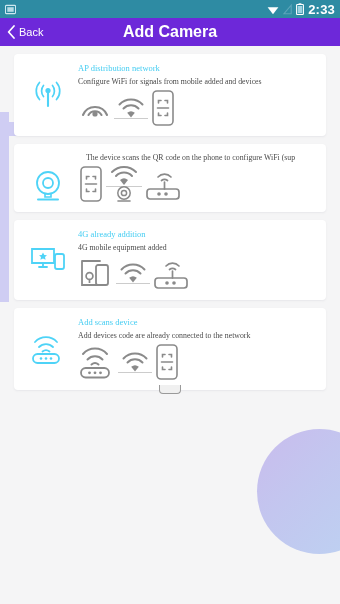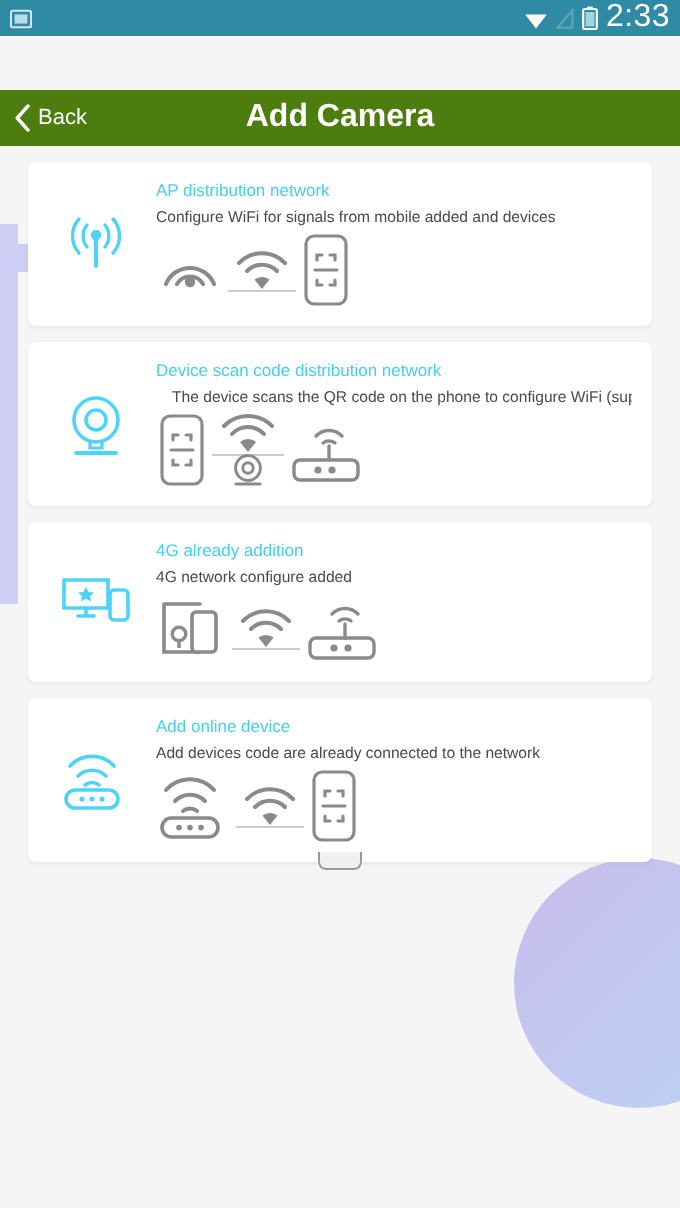--- a/index.html
+++ b/index.html
@@ -10,27 +10,27 @@
     position:relative;
   }
 
   
   .statusbar{
     height:18px; background:#2e8ba3; display:flex; align-items:center;
     padding:0 5px; position:relative; z-index:5;
   }
   .sb-left{display:flex;align-items:center;gap:4px;}
   .sb-right{margin-left:auto;display:flex;align-items:center;gap:4px;}
-  .sb-time{color:#ffffff;font-size:16px;font-weight:normal;letter-spacing:.2px;}
+  .sb-time{color:#ffffff;font-size:13px;font-weight:bold;letter-spacing:.2px;}
   .sb-ico{display:block;}
 
   
   .appbar{
-    height:28px; background:#4d7c0f; display:flex; align-items:center;
-    position:relative; z-index:5;margin-top:27px;
+    height:28px; background:#6d28d9; display:flex; align-items:center;
+    position:relative; z-index:5;
   }
   .back{
     display:flex;align-items:center;gap:3px;padding-left:7px;cursor:pointer;
   }
   .back-label{color:#fff;font-size:11px;}
   .appbar-title{
     position:absolute;left:0;right:0;text-align:center;color:#fff;
     font-size:16px;font-weight:bold;pointer-events:none;
   }
 
@@ -49,21 +49,21 @@
     z-index:0;
   }
 
   
   .list{position:relative;z-index:2;padding:8px 14px 0 14px;}
   .card{
     background:#ffffff;border-radius:4px;margin-bottom:8px;
     display:flex;align-items:flex-start;
     padding:9px 8px 9px 4px;
     box-shadow:0 1px 2px rgba(120,120,140,.10);
-    position:relative;cursor:pointer;
+    position:relative;cursor:pointer;font-family:Liberation Serif, serif;
   }
   .card-ico{
     width:60px;min-width:60px;display:flex;align-items:center;
     justify-content:center;padding-top:16px;
   }
   .card-body{flex:1;min-width:0;padding-right:2px;}
   .card-title{
     color:#45cdf2;font-size:8.5px;margin-bottom:4px;white-space:nowrap;
   }
   .card-desc{
@@ -180,21 +180,20 @@
   <div class="card">
     <div class="card-ico">
       <svg width="32" height="34" viewBox="0 0 32 34">
         <circle cx="16" cy="14" r="11" fill="none" stroke="#4ed3f7" stroke-width="1.8"></circle>
         <circle cx="16" cy="14" r="5" fill="none" stroke="#4ed3f7" stroke-width="1.8"></circle>
         <path d="M13 25 L13 28 L19 28 L19 25" fill="none" stroke="#4ed3f7" stroke-width="1.6"></path>
         <path d="M6 30.5 L26 30.5" stroke="#4ed3f7" stroke-width="2" stroke-linecap="round"></path>
       </svg>
     </div>
     <div class="card-body">
-      <div class="card-title">Device scan code distribution network</div>
       <div class="card-desc indent">The device scans the QR code on the phone to configure WiFi (sup</div>
       <div class="flow">
         <div class="flow-step">
           <svg width="26" height="38" viewBox="0 0 26 38">
             <rect x="3" y="2" width="20" height="34" rx="4" fill="none" stroke="#8a8a8a" stroke-width="1.6"></rect>
             <g fill="none" stroke="#8a8a8a" stroke-width="1.6" stroke-linecap="round">
               <path d="M8.5 14 L8.5 11.5 L11 11.5"></path>
               <path d="M15 11.5 L17.5 11.5 L17.5 14"></path>
               <path d="M8.5 24 L8.5 26.5 L11 26.5"></path>
               <path d="M15 26.5 L17.5 26.5 L17.5 24"></path>
@@ -236,21 +235,21 @@
       <svg width="36" height="30" viewBox="0 0 36 30">
         <path d="M2 4 L24 4 L24 18 L2 18 Z" fill="none" stroke="#4ed3f7" stroke-width="1.8"></path>
         <path d="M9 22 L17 22" stroke="#4ed3f7" stroke-width="1.8" stroke-linecap="round"></path>
         <path d="M13 18 L13 22" stroke="#4ed3f7" stroke-width="1.8"></path>
         <path d="M13 7.5 L14.3 10 L17 10.3 L15 12.1 L15.6 14.8 L13 13.4 L10.4 14.8 L11 12.1 L9 10.3 L11.7 10 Z" fill="#4ed3f7"></path>
         <rect x="25" y="9" width="9" height="15" rx="2" fill="#ffffff" stroke="#4ed3f7" stroke-width="1.8"></rect>
       </svg>
     </div>
     <div class="card-body">
       <div class="card-title">4G already addition</div>
-      <div class="card-desc">4G network configure added</div>
+      <div class="card-desc">4G mobile equipment added</div>
       <div class="flow">
         <div class="flow-step">
           <svg width="36" height="32" viewBox="0 0 36 32">
             <path d="M4 4 L22 4 M4 4 L4 28 L22 28" fill="none" stroke="#8a8a8a" stroke-width="1.8" stroke-linecap="round"></path>
             <circle cx="11.5" cy="19" r="3.4" fill="none" stroke="#8a8a8a" stroke-width="1.7"></circle>
             <path d="M11.5 22.4 L11.5 26" stroke="#8a8a8a" stroke-width="1.7"></path>
             <rect x="18" y="8" width="12" height="20" rx="2" fill="#ffffff" stroke="#8a8a8a" stroke-width="1.8"></rect>
           </svg>
         </div>
         <div class="flow-mid">
@@ -287,21 +286,21 @@
           <path d="M9 14 a10 10 0 0 1 14 0"></path>
           <path d="M12.5 18.5 a5.5 5.5 0 0 1 7 0"></path>
         </g>
         <rect x="3" y="21" width="26" height="9" rx="4.5" fill="none" stroke="#4ed3f7" stroke-width="1.8"></rect>
         <circle cx="11" cy="25.5" r="1.3" fill="#4ed3f7"></circle>
         <circle cx="16" cy="25.5" r="1.3" fill="#4ed3f7"></circle>
         <circle cx="21" cy="25.5" r="1.3" fill="#4ed3f7"></circle>
       </svg>
     </div>
     <div class="card-body">
-      <div class="card-title">Add online device</div>
+      <div class="card-title">Add scans device</div>
       <div class="card-desc">Add devices code are already connected to the network</div>
       <div class="flow">
         <div class="flow-step">
           <svg width="38" height="36" viewBox="0 0 38 36">
             <g fill="none" stroke="#8a8a8a" stroke-width="2" stroke-linecap="round">
               <path d="M5 10 a16 16 0 0 1 24 0"></path>
               <path d="M9.5 15.5 a10.5 10.5 0 0 1 15 0"></path>
               <path d="M13.5 20.5 a5.5 5.5 0 0 1 7 0"></path>
             </g>
             <rect x="3" y="24" width="28" height="9.5" rx="4.7" fill="none" stroke="#8a8a8a" stroke-width="1.8"></rect>

